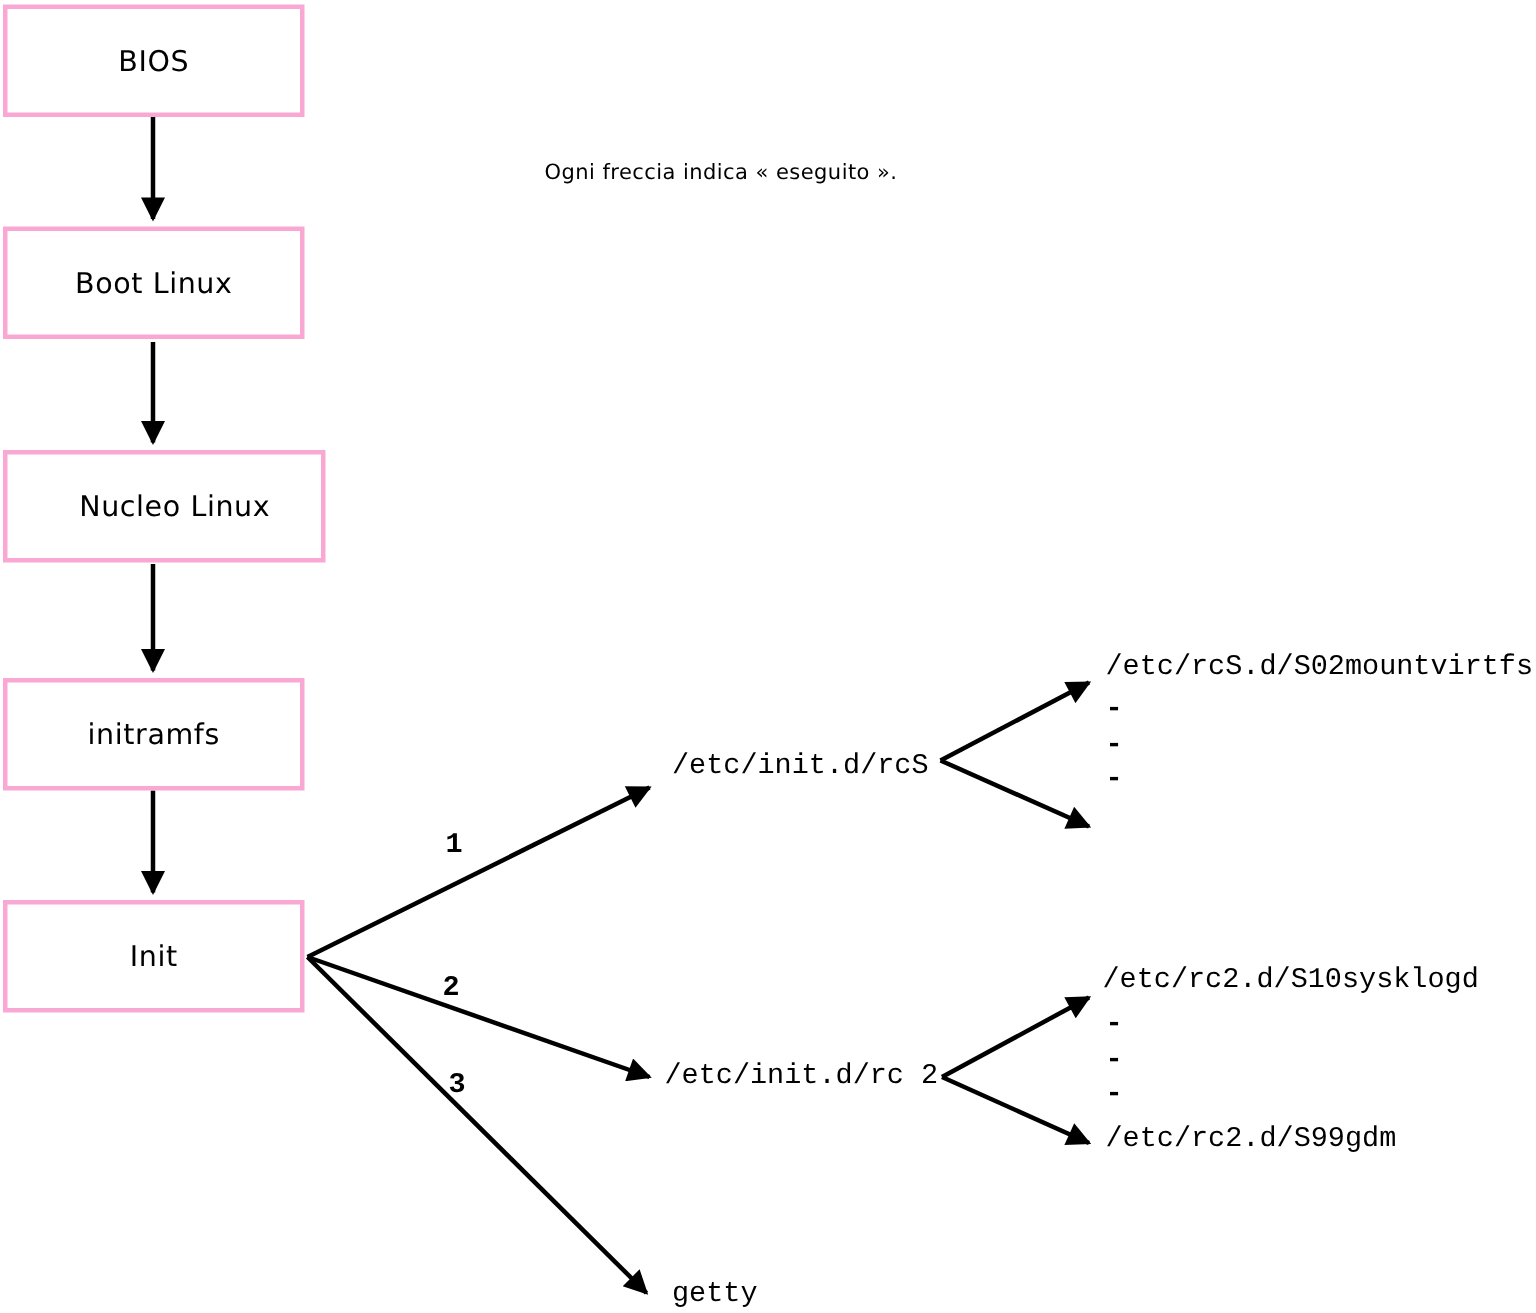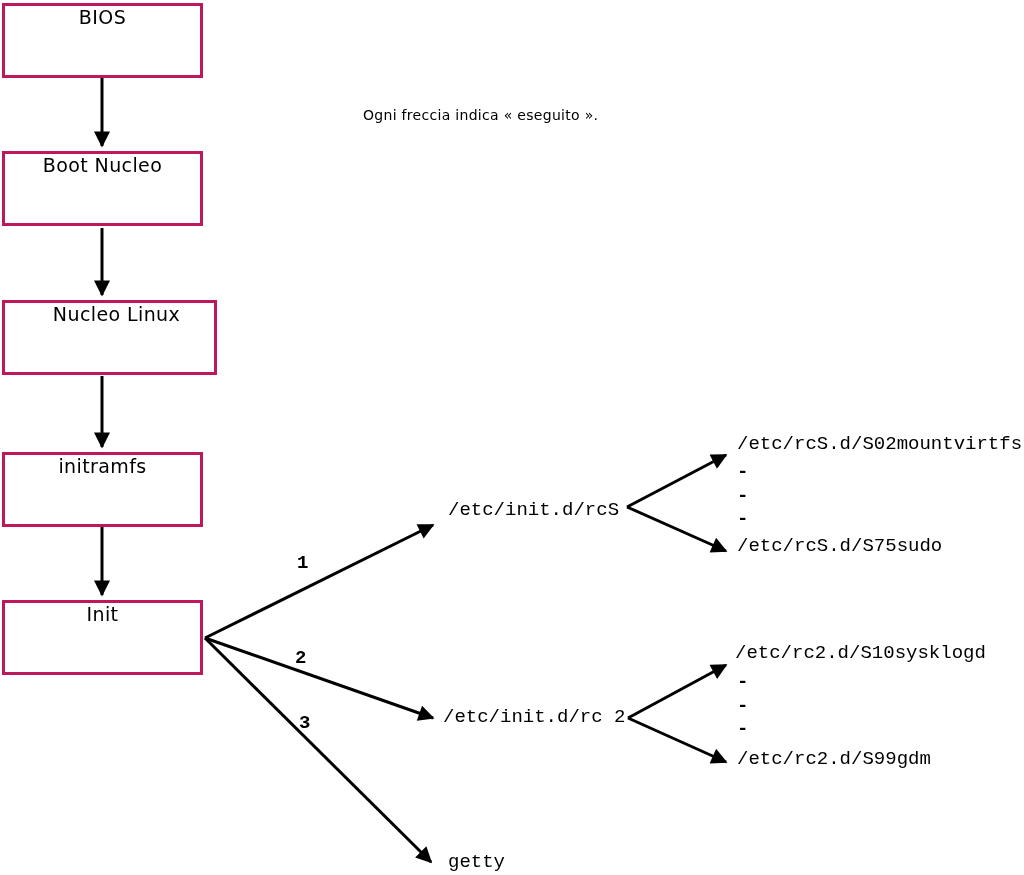--- a/index.html
+++ b/index.html
@@ -4,22 +4,22 @@
 <style>
   html, body { margin:0; padding:0; background:#ffffff; }
   .canvas {
     position:relative; width:1024px; height:875px;
     background:#ffffff; overflow:hidden;
     font-family:"DejaVu Sans", sans-serif; color:#000000;
   }
   .diagram-svg { position:absolute; left:0; top:0; width:1024px; height:875px; }
   .node {
     position:absolute; left:2px; width:195px; height:69px;
-    border:3px solid #be185d; background:#ffffff;
-    display:flex; align-items:flex-start; justify-content:center;
+    border:3px solid #f9a8d4; background:#ffffff;
+    display:flex; align-items:center; justify-content:center;
     font-size:19px; letter-spacing:0.4px;
   }
   .node-bios      { top:3px; }
   .node-boot      { top:151px; }
   .node-kernel    { top:300px;padding-left:14px; }
   .node-initramfs { top:452px; }
   .node-init      { top:600px; }
   .title {
     position:absolute; left:363px; top:104px;
     font-size:14px; line-height:22px; letter-spacing:0.3px;
@@ -76,42 +76,41 @@
     <line x1="628" y1="718" x2="726" y2="665" stroke="#000" stroke-width="3" marker-end="url(#ah)"></line>
     <line x1="628" y1="718" x2="726" y2="762" stroke="#000" stroke-width="3" marker-end="url(#ah)"></line>
   </svg>
 
   <div class="title">Ogni freccia indica « eseguito ».</div>
 
   <div class="node node-bios">
     <span>BIOS</span>
   </div>
   <div class="node node-boot">
-    <span>Boot Nucleo</span>
+    <span>Boot Linux</span>
   </div>
   <div class="node node-kernel">
     <span>Nucleo Linux</span>
   </div>
   <div class="node node-init">
     <span>Init</span>
   </div>
   <div class="node node-initramfs">
     <span>initramfs</span>
   </div>
 
   <div class="num num-1">1</div>
   <div class="num num-2">2</div>
   <div class="num num-3">3</div>
 
   <div class="mono lbl-rcS">/etc/init.d/rcS</div>
   <div class="mono lbl-rcs-c0">/etc/rcS.d/S02mountvirtfs</div>
   <div class="mono lbl-rcs-d1">-</div>
   <div class="mono lbl-rcs-d2">-</div>
   <div class="mono lbl-rcs-d3">-</div>
-  <div class="mono lbl-rcs-c4">/etc/rcS.d/S75sudo</div>
 
   <div class="mono lbl-rc2">/etc/init.d/rc 2</div>
   <div class="mono lbl-rc2-c0">/etc/rc2.d/S10sysklogd</div>
   <div class="mono lbl-rc2-d1">-</div>
   <div class="mono lbl-rc2-d2">-</div>
   <div class="mono lbl-rc2-d3">-</div>
   <div class="mono lbl-rc2-c4">/etc/rc2.d/S99gdm</div>
 
   <div class="mono lbl-getty">getty</div>
 

